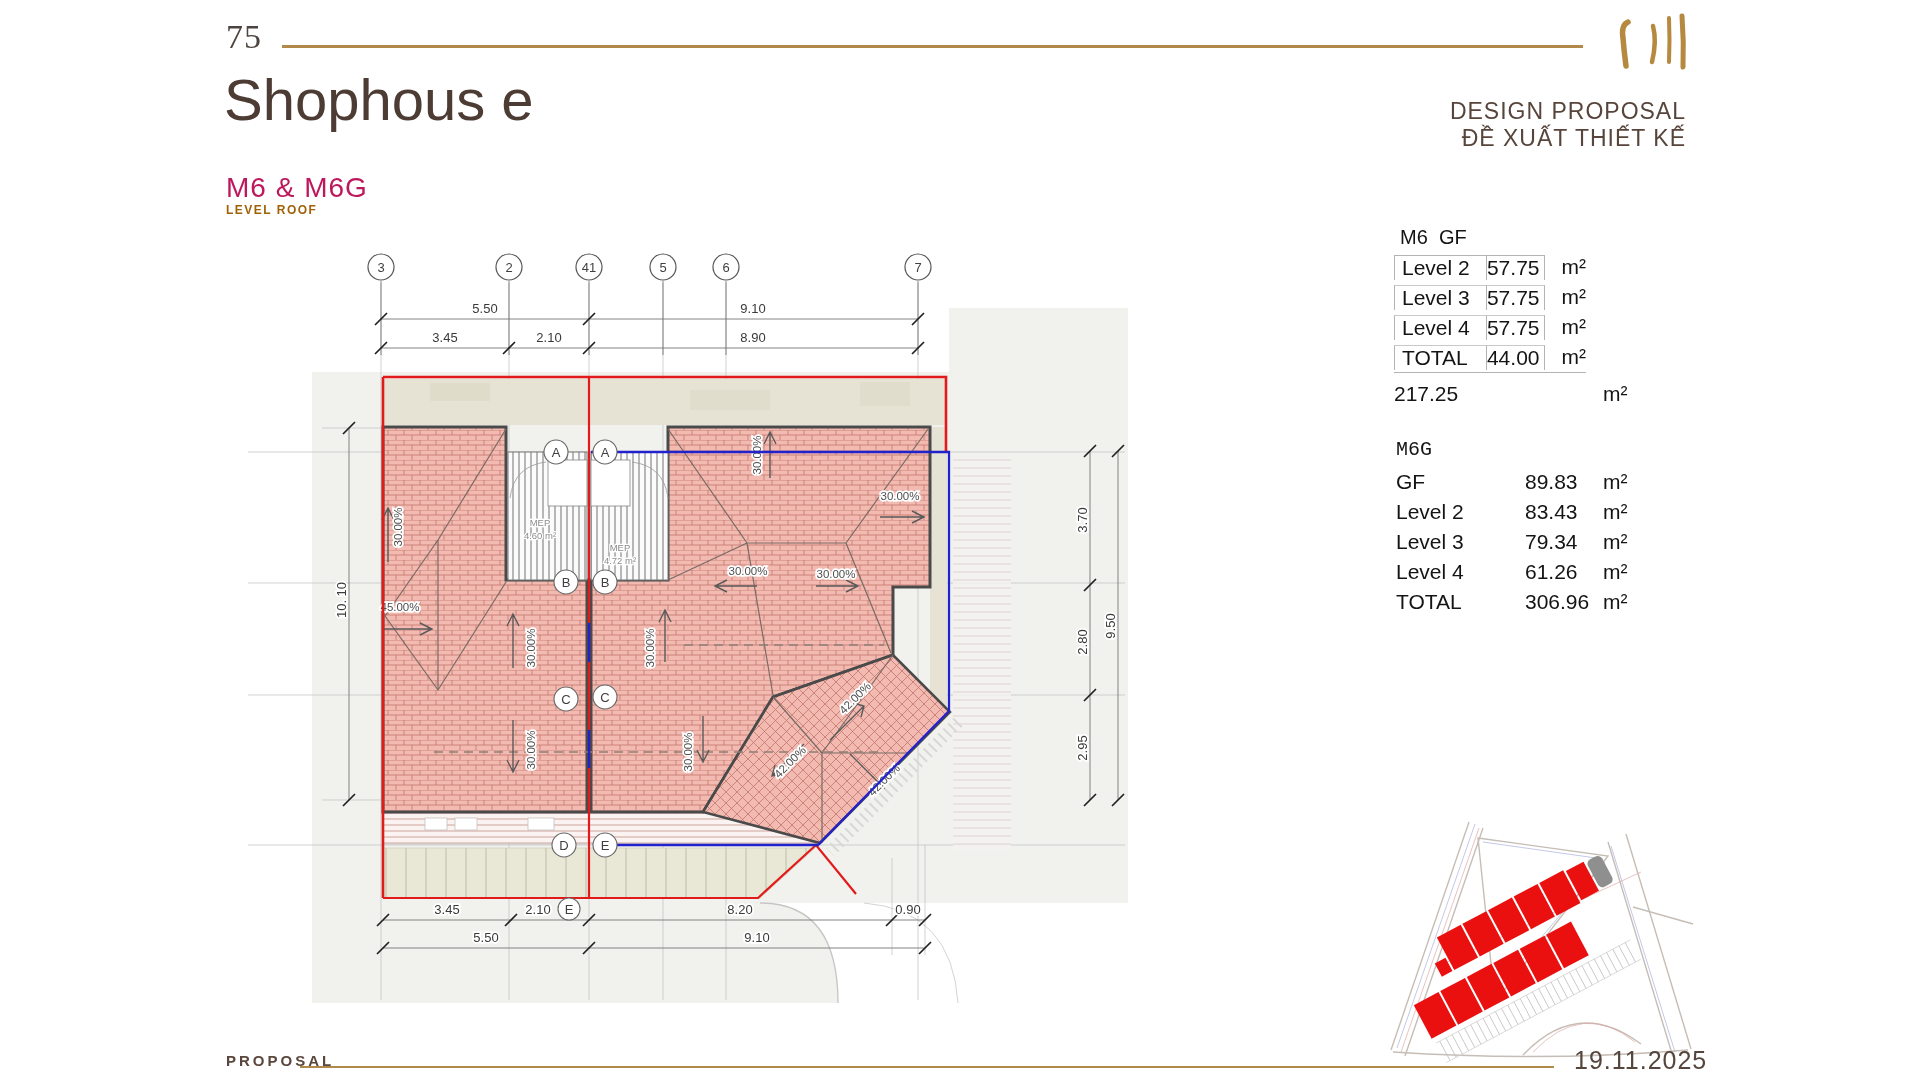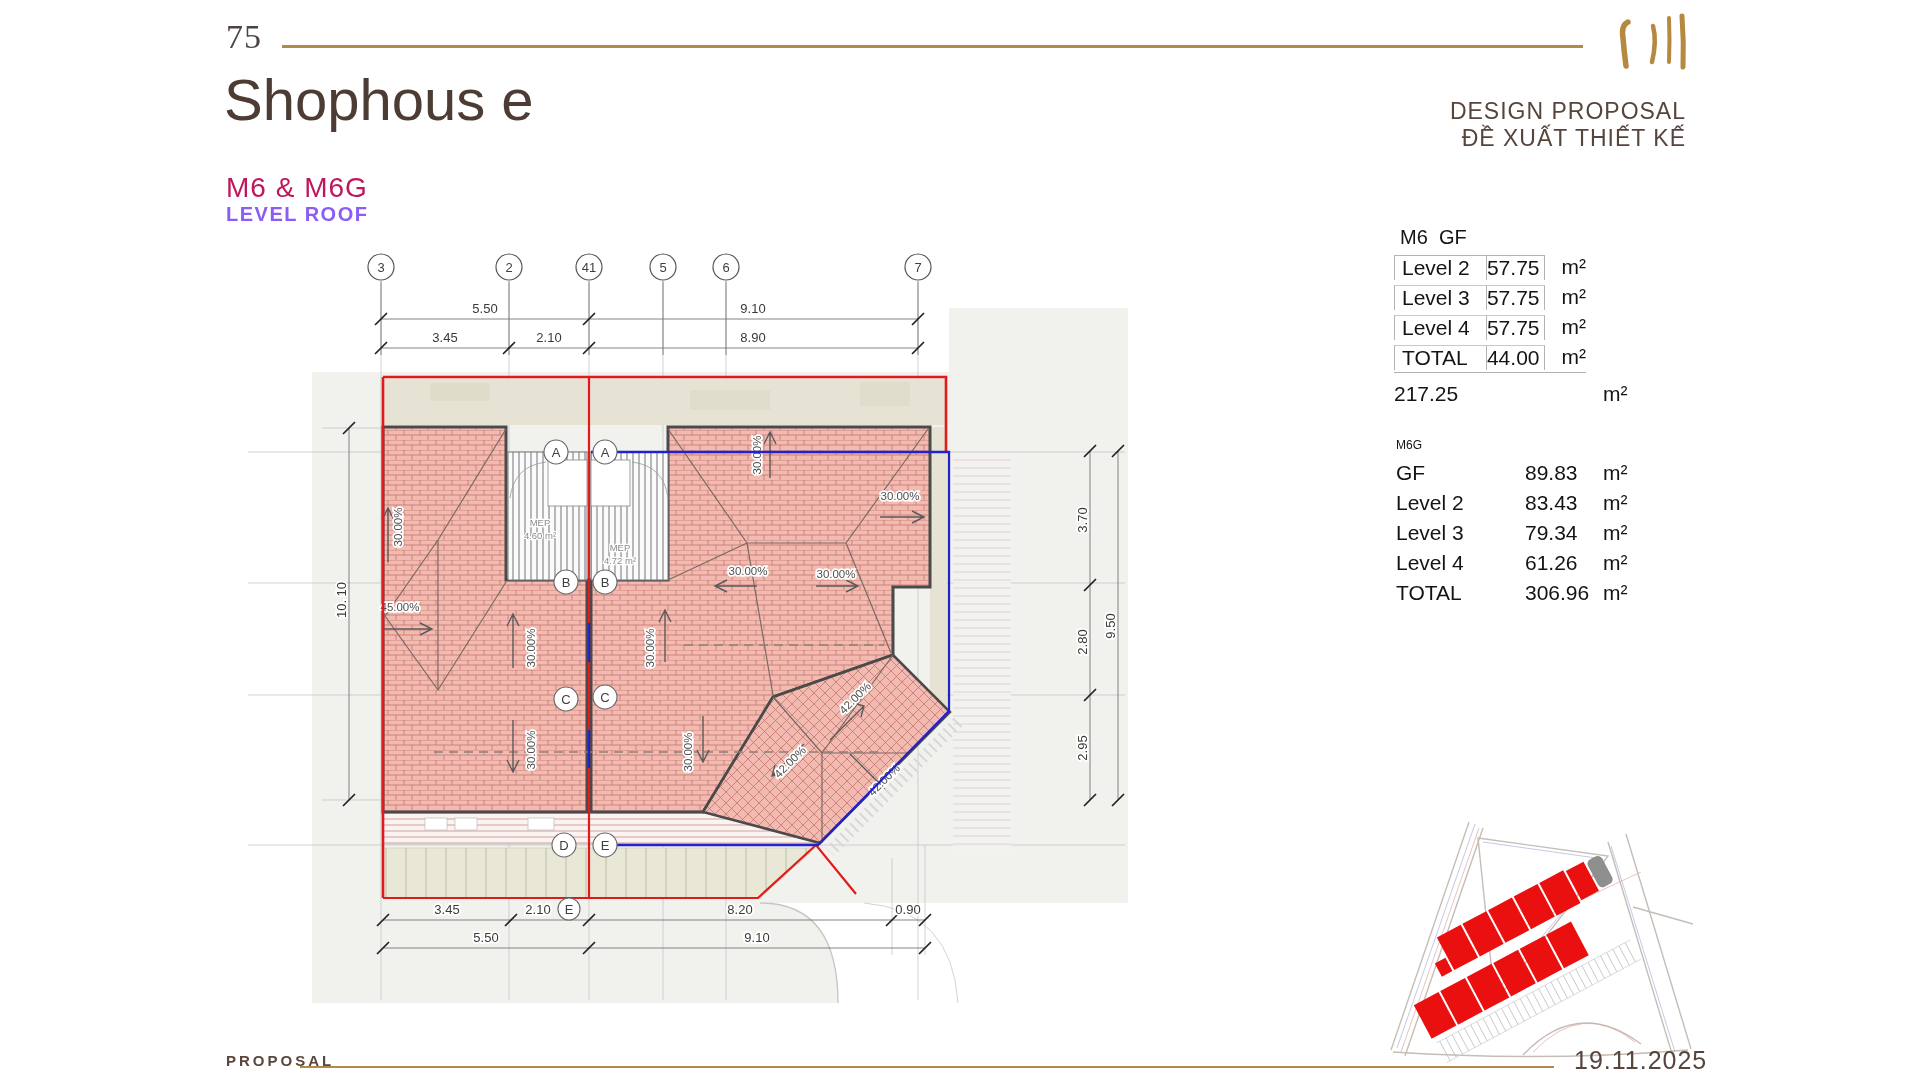--- a/index.html
+++ b/index.html
@@ -4,38 +4,38 @@
 <style>
   html,body{margin:0;padding:0;background:#ffffff;}
   body{width:1920px;height:1080px;position:relative;overflow:hidden;
        font-family:"Liberation Sans", sans-serif;color:#333;}
   .abs{position:absolute;}
   
   #page-number{left:226px;top:18px;font-size:34px;color:#4c4440;letter-spacing:1px;font-family:Liberation Serif, serif;}
   #gold-rule-top{left:282px;top:45px;width:1301px;height:3px;background:#b1894a;}
   #page-title{left:224px;top:66px;font-size:58px;color:#4d3c34;letter-spacing:0px;}
   #page-subtitle{left:226px;top:172px;font-size:28px;color:#be185d;letter-spacing:1px;}
-  #level-label{left:226px;top:203px;font-size:20px;font-weight:bold;color:#8b5cf6;letter-spacing:1.5px;}
+  #level-label{left:226px;top:203px;font-size:12px;font-weight:bold;color:#a16207;letter-spacing:1.5px;}
   #proposal-block{right:234px;top:98px;text-align:right;color:#57453c;}
   #proposal-block div{font-size:23px;letter-spacing:1px;line-height:27px;}
   
   #m6-table{left:1394px;top:226px;width:300px;font-size:21px;color:#141414;}
   #m6-table .t-title{white-space:pre;font-size:20px;margin:0 0 3px 6px;}
   .trow{display:flex;align-items:center;height:30px;}
   .trow .lbl{width:131px;padding-left:7px;box-sizing:border-box;}
   .trow .val{width:61px;text-align:left;padding-right:4px;box-sizing:border-box;}
   .trow .unit{margin-left:17px;}
   #m6-table .boxed .trow .lbl{border-left:1px solid #b3b3b3;border-top:1px solid #c9c9c9;}
   #m6-table .boxed .trow .val{border-left:1px solid #b3b3b3;border-right:1px solid #b3b3b3;border-top:1px solid #c9c9c9;}
   #m6-table .boxed .trow:first-child .lbl,#m6-table .boxed .trow:first-child .val{border-top:1px solid #b3b3b3;}
   #m6-table .boxed{border-bottom:1px solid #b3b3b3;width:192px;}
   #m6-table .grand{margin-top:6px;}
   #m6-table .grand .val{width:192px;padding-right:0;}
   #m6g-list{left:1394px;top:438px;width:300px;font-size:21px;color:#141414;}
-  #m6g-list .t-title{font-size:12px;margin:0 0 6px 2px;}
+  #m6g-list .t-title{font-size:20px;margin:0 0 6px 2px;font-family:Liberation Mono, monospace;}
   #m6g-list .trow{height:30px;}
   #m6g-list .trow .lbl{padding-left:2px;}
   
   #footer-company{left:226px;top:1052px;font-size:15px;font-weight:bold;letter-spacing:3px;color:#5a463c;}
   #gold-rule-bottom{left:300px;top:1066px;width:1254px;height:2px;background:#b1894a;}
   #footer-date{left:1574px;top:1046px;font-size:25px;color:#55453c;letter-spacing:1px;}
   
   svg{position:absolute;left:0;top:0;}
   text{font-family:"Liberation Sans", sans-serif;}
   .dim{font-size:13px;fill:#3a3a3a;text-anchor:middle;paint-order:stroke;stroke:#ffffff;stroke-width:3.5px;}

